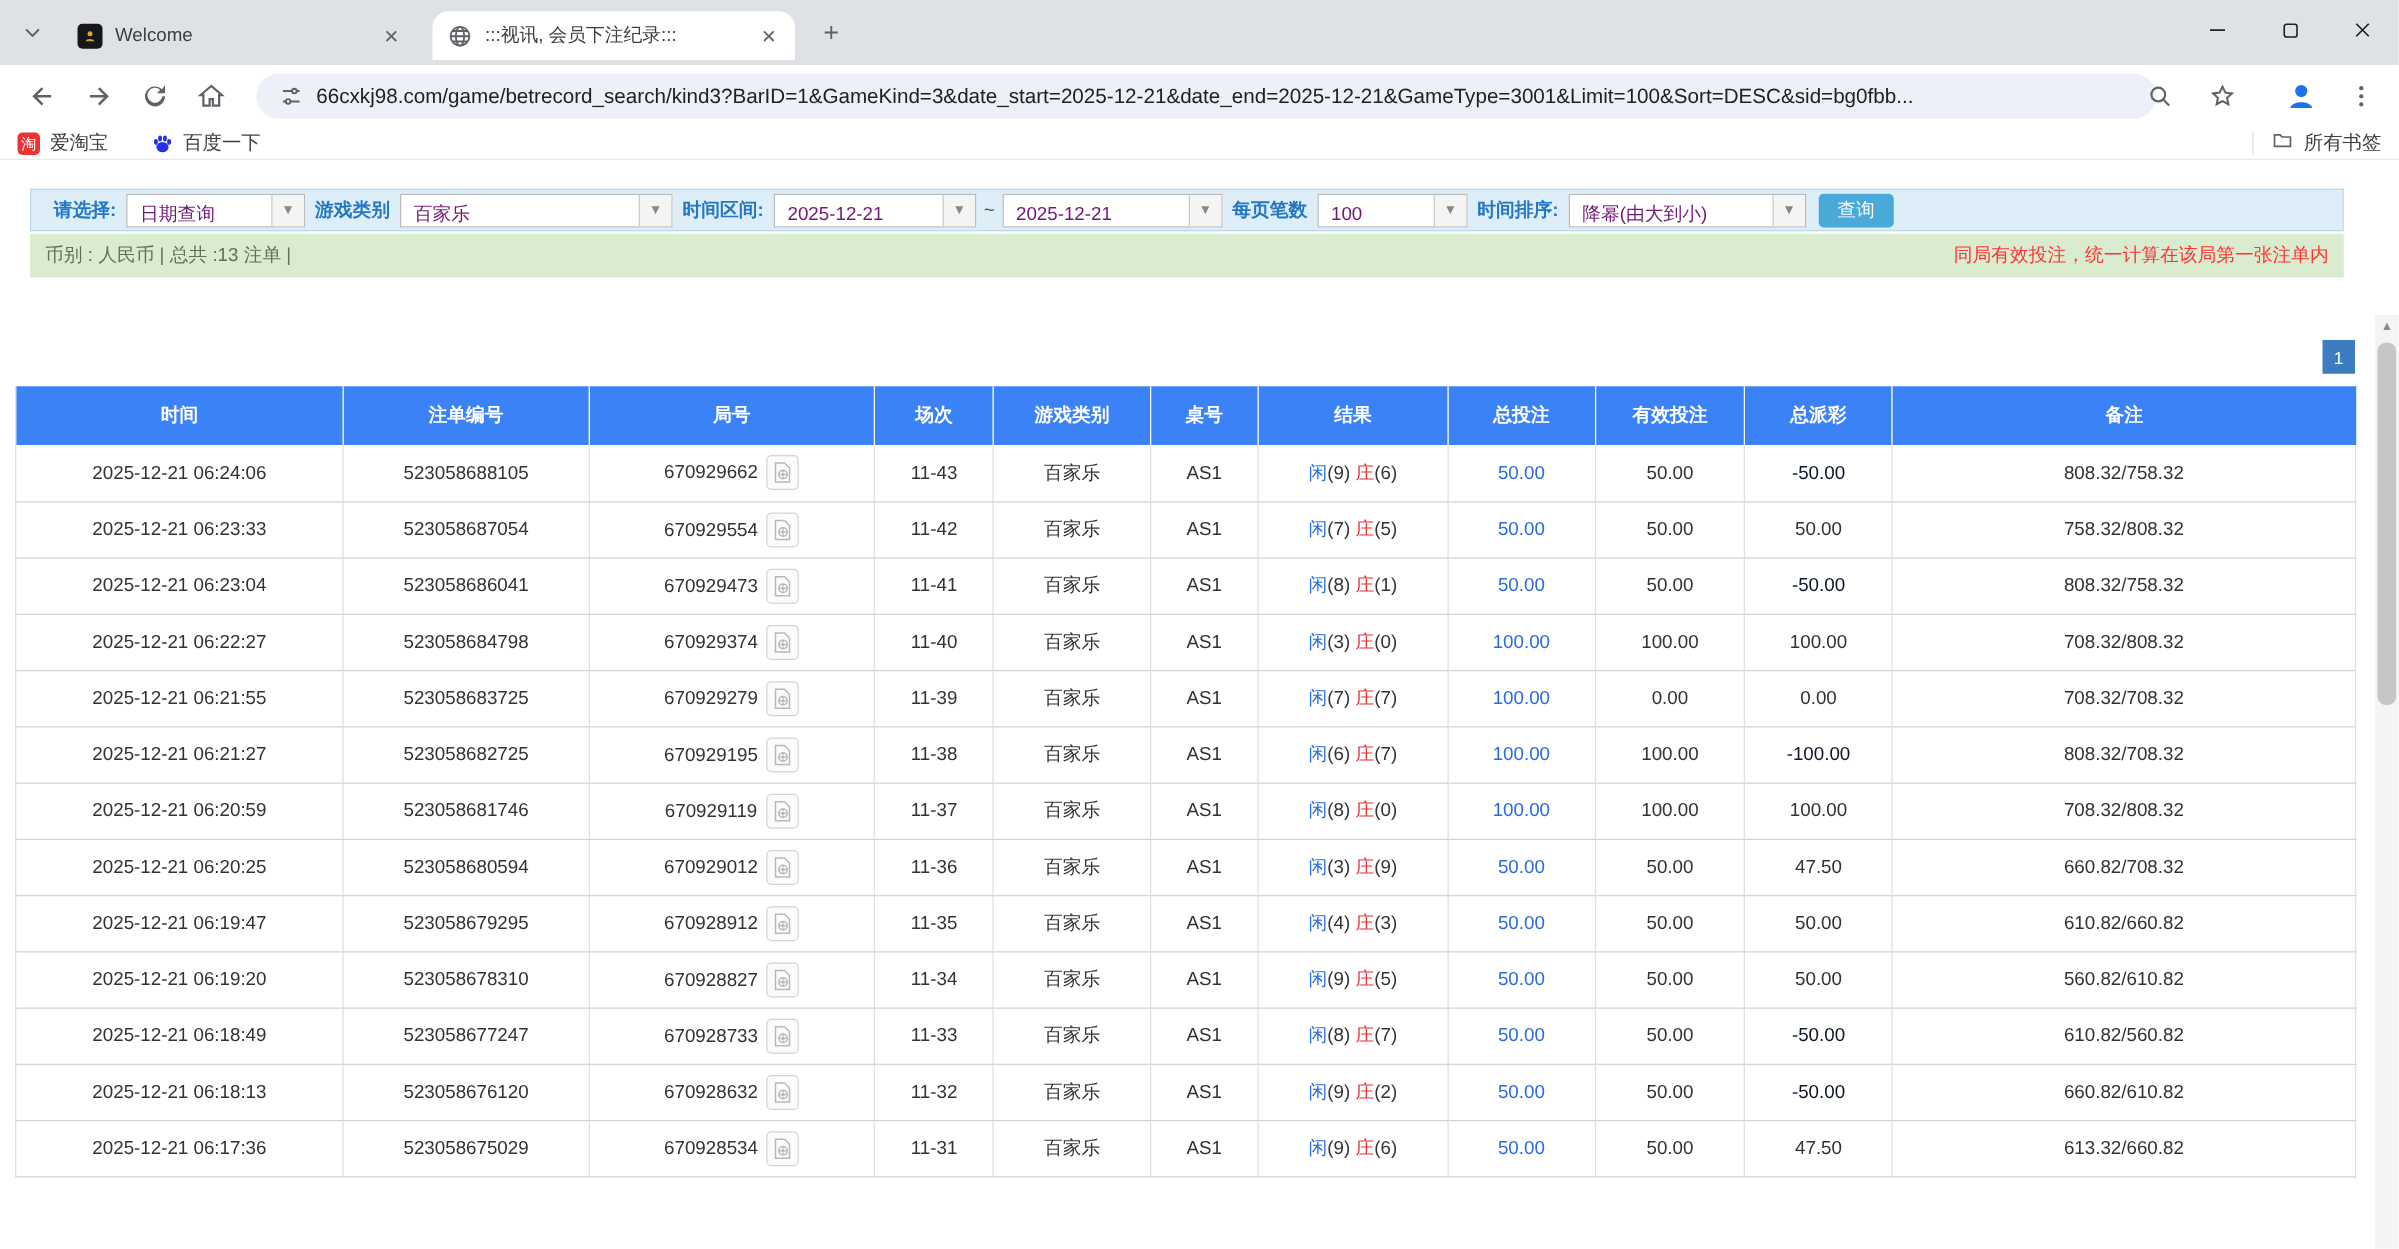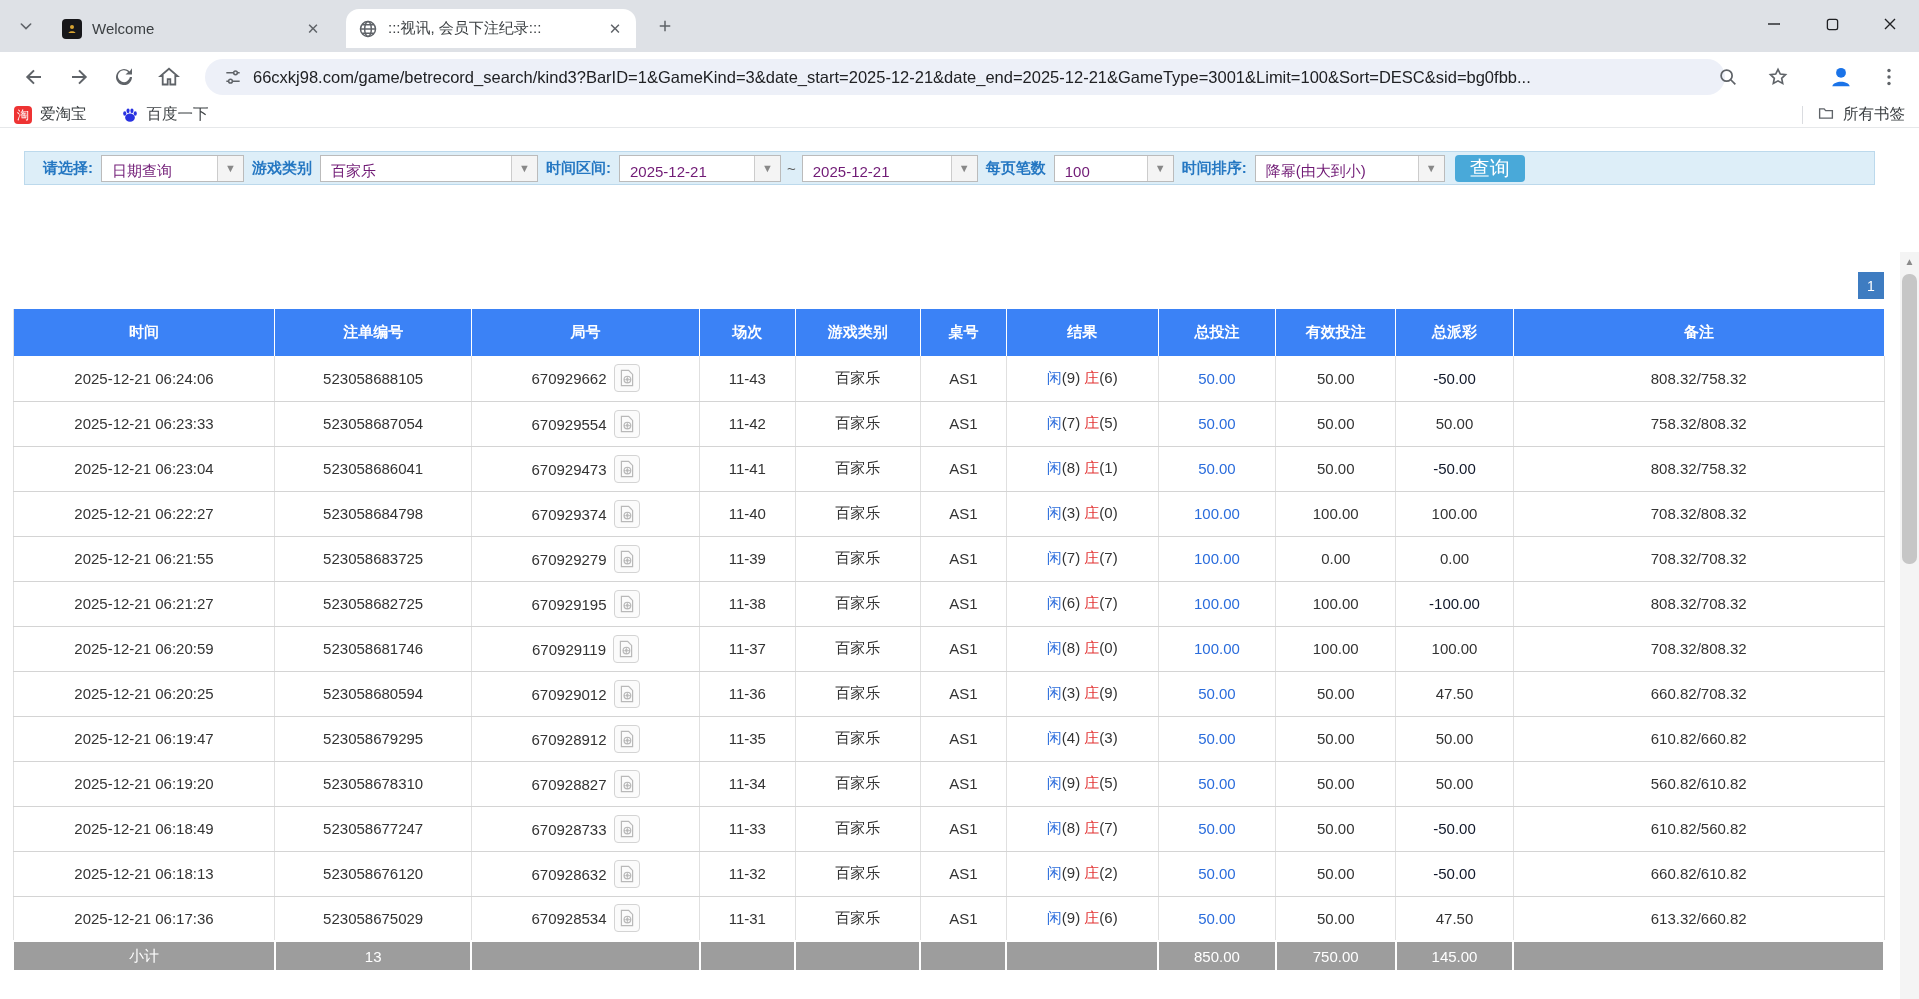--- a/index.html
+++ b/index.html
@@ -50,21 +50,21 @@
 
   .filterbar { position:absolute; left:24px; top:23px; width:1851px; height:34px;
     background:#ddeef8; border:1px solid #bcd9ec; display:flex; align-items:center; padding:0 10px; }
   .f-label { font-size:15px; font-weight:bold; color:#2477c2; margin:0 8px; white-space:nowrap; }
   .sel { display:flex; align-items:stretch; height:27px; background:#fff; border:1px solid #bbb; }
   .sel-text { display:flex; align-items:center; padding:16px 10px; font-size:15px; color:#701a75; }
   .sel-arrow { width:26px; border-left:1px solid #ccc; background:#f4f4f4; display:flex;
     align-items:center; justify-content:center; color:#888; font-size:11px; }
   .tilde { font-size:15px; color:#555; margin:0 6px; }
   .search-btn { height:27px; margin-left:10px; padding:0 15px; background:#49a9d9; border:none;
-    border-radius:4px; color:#fff; font-size:20px; font-family:inherit; }
+    border-radius:4px; color:#fff; font-size:15px; font-family:inherit; }
 
   .infobar { position:absolute; left:24px; top:59px; width:1851px; height:35px; background:#d9ecd0;
     display:flex; align-items:center; justify-content:space-between; padding:0 12px; }
   .info-left { font-size:15px; color:#61705c; }
   .info-right { font-size:15px; color:#f33; }
 
   .page-btn { position:absolute; right:35px; top:144px; width:26px; height:27px; background:#3e7cc1;
     color:#fff; font-size:14px; display:flex; align-items:center; justify-content:center; }
 
   table.records { position:absolute; left:12px; top:181px; width:1873px; border-collapse:collapse;
@@ -257,20 +257,24 @@
 
     <span class="f-label">时间排序:</span>
     <div class="sel" style="width:190px">
       <span class="sel-text" style="flex:1">降幂(由大到小)</span>
       <span class="sel-arrow">▼</span>
     </div>
 
     <button class="search-btn">查询</button>
   </div>
 
+  <div class="infobar">
+    <span class="info-left">币别 : 人民币 | 总共 :13 注单 |</span>
+    <span class="info-right">同局有效投注，统一计算在该局第一张注单内</span>
+  </div>
 
   <div class="page-btn">1</div>
 
   <table class="records">
     <colgroup>
         <col style="width:14%">
         <col style="width:10.5%">
         <col style="width:12.2%">
         <col style="width:5.1%">
         <col style="width:6.7%">
@@ -552,33 +556,20 @@
   <td>百家乐</td>
   <td>AS1</td>
   <td><span class="res-p">闲</span><span class="res-n">(9)</span> <span class="res-b">庄</span><span class="res-n">(6)</span></td>
   <td><span class="blue">50.00</span></td>
   <td>50.00</td>
   <td><span>47.50</span></td>
   <td>613.32/660.82</td>
 </tr>
       </tbody>
     <tfoot>
-        <tr>
-  <td>小计</td>
-          <td>13</td>
-          <td></td>
-  <td></td>
-          <td></td>
-          <td></td>
-          <td></td>
-  <td>850.00</td>
-          <td>750.00</td>
-  <td>145.00</td>
-          <td></td>
-</tr>
       </tfoot>
   </table>
 
   <div class="scrollbar">
     <div class="sb-arrow sb-up">▲</div>
     <div class="sb-thumb"></div>
 
   </div>
 </div>
 

